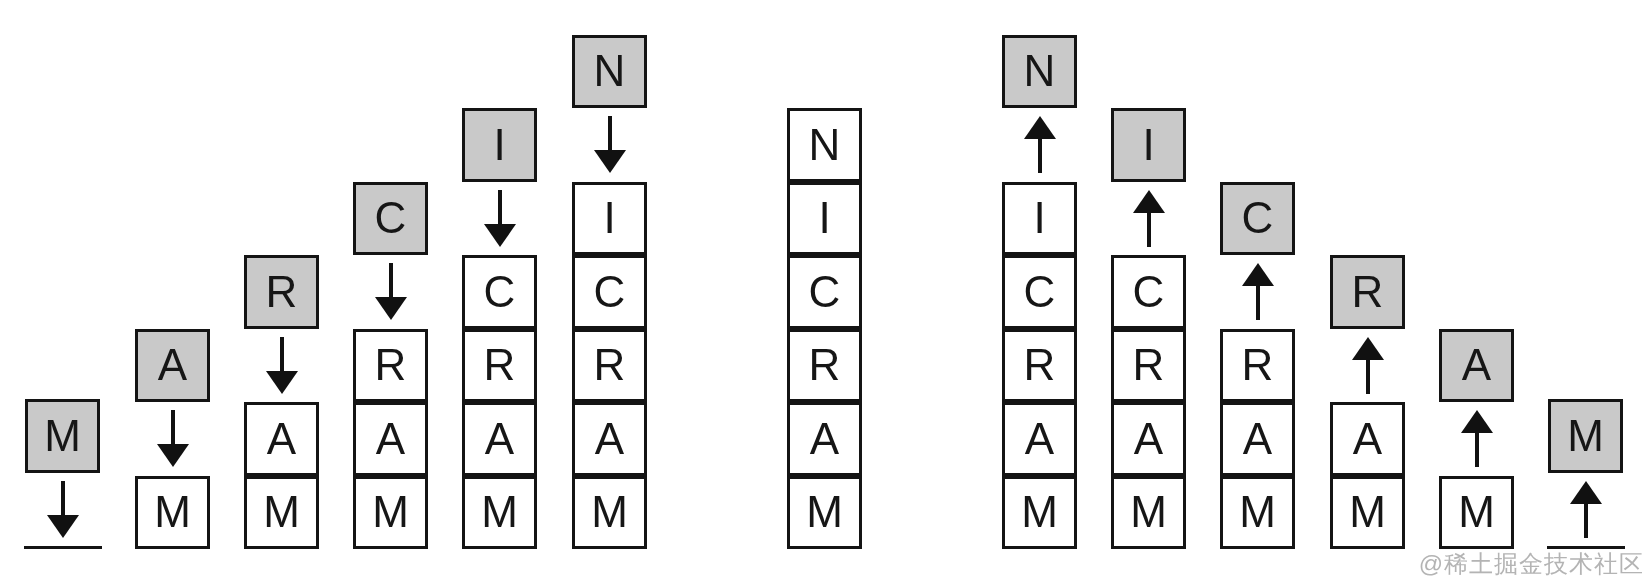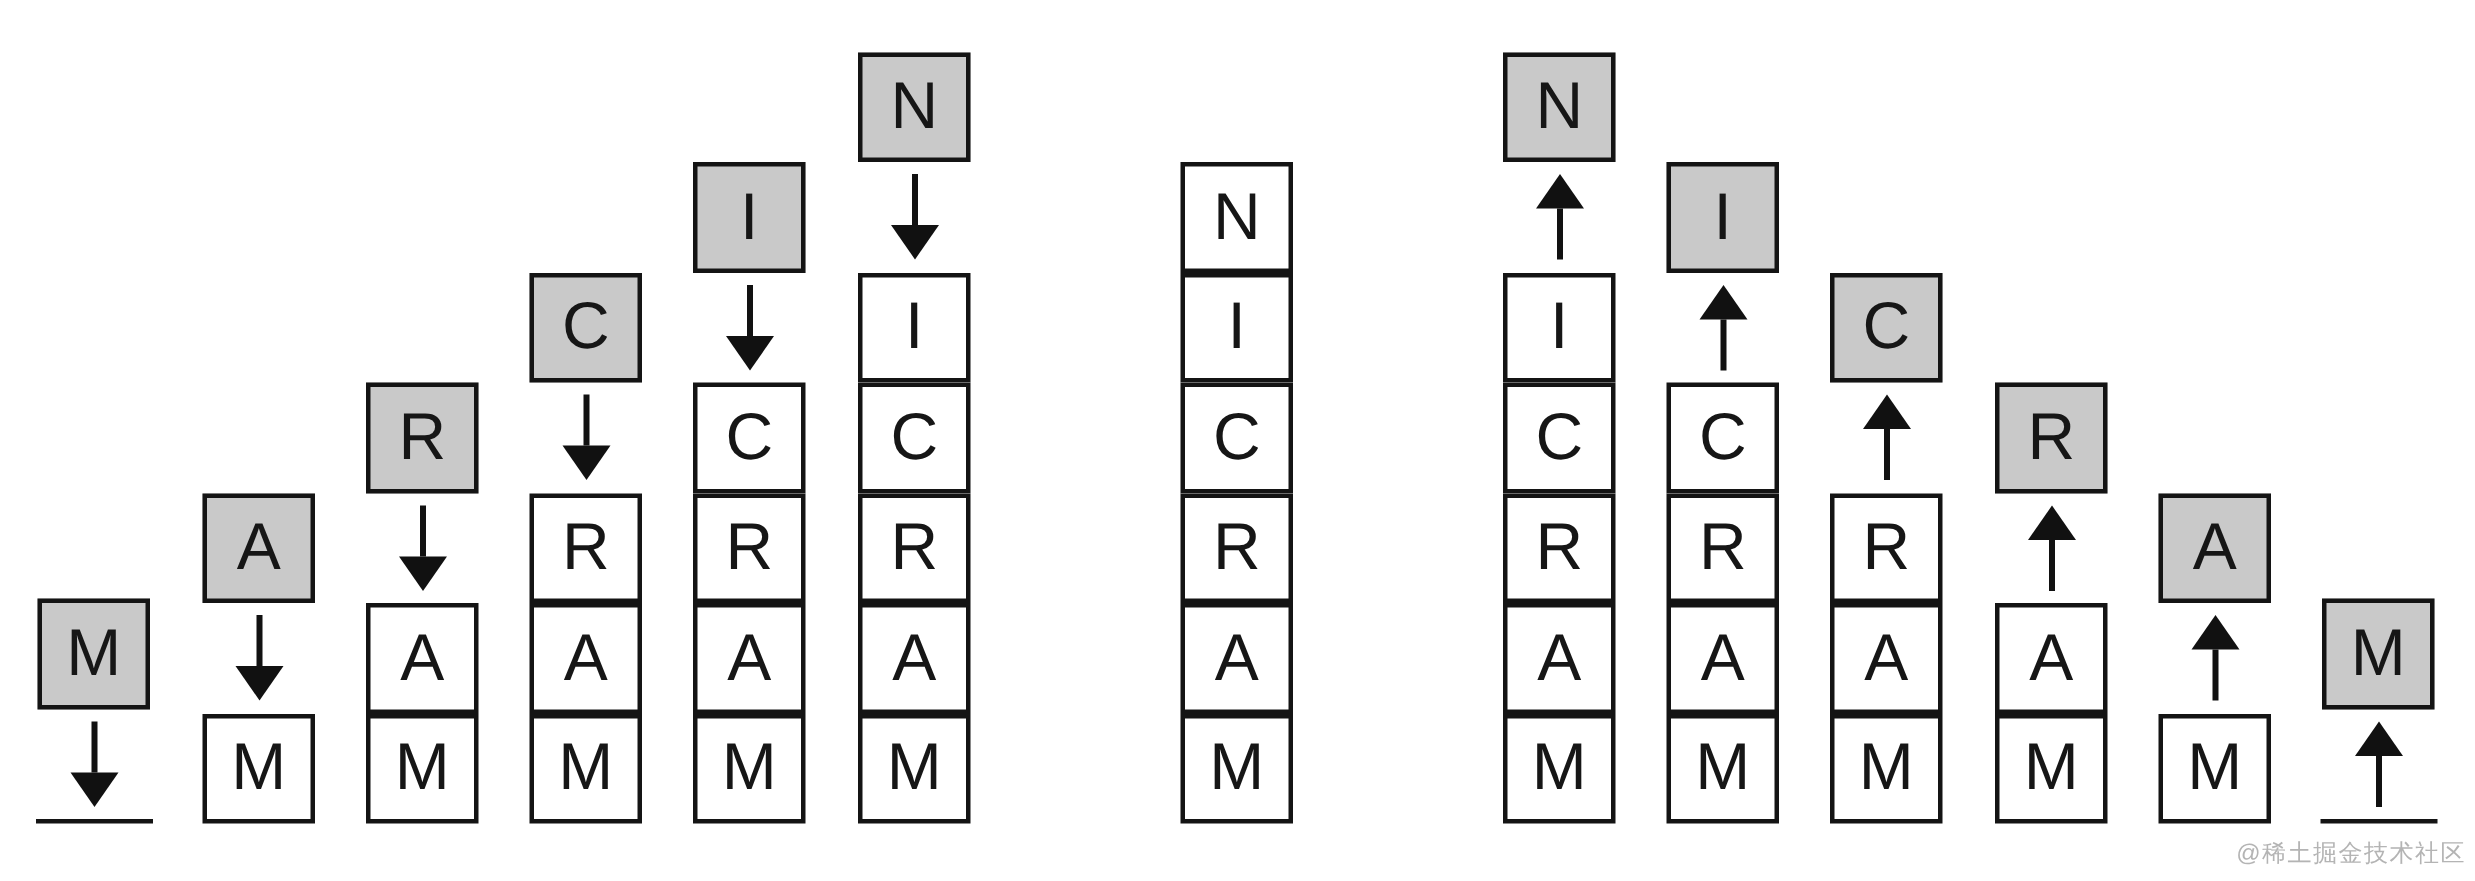--- a/index.html
+++ b/index.html
@@ -34,21 +34,21 @@
     width:0;height:0;border-left:16px solid transparent;
     border-right:16px solid transparent;border-top:23px solid var(--arrow);
   }
   .arrow .head-up{
     width:0;height:0;border-left:16px solid transparent;
     border-right:16px solid transparent;border-bottom:23px solid var(--arrow);
   }
   .baseline{width:78px;height:3px;flex:0 0 3px;background:var(--border);}
   .watermark{
     position:absolute;right:6px;bottom:7px;
-    font-size:16px;letter-spacing:1px;color:var(--wm);
+    font-size:24px;letter-spacing:1px;color:var(--wm);
   }
 </style>
 </head>
 <body>
 
 <div class="diagram">
 
 <div class="column" style="left: 25px;">
       <div class="cell moved">M</div>
       <div class="arrow-row">

